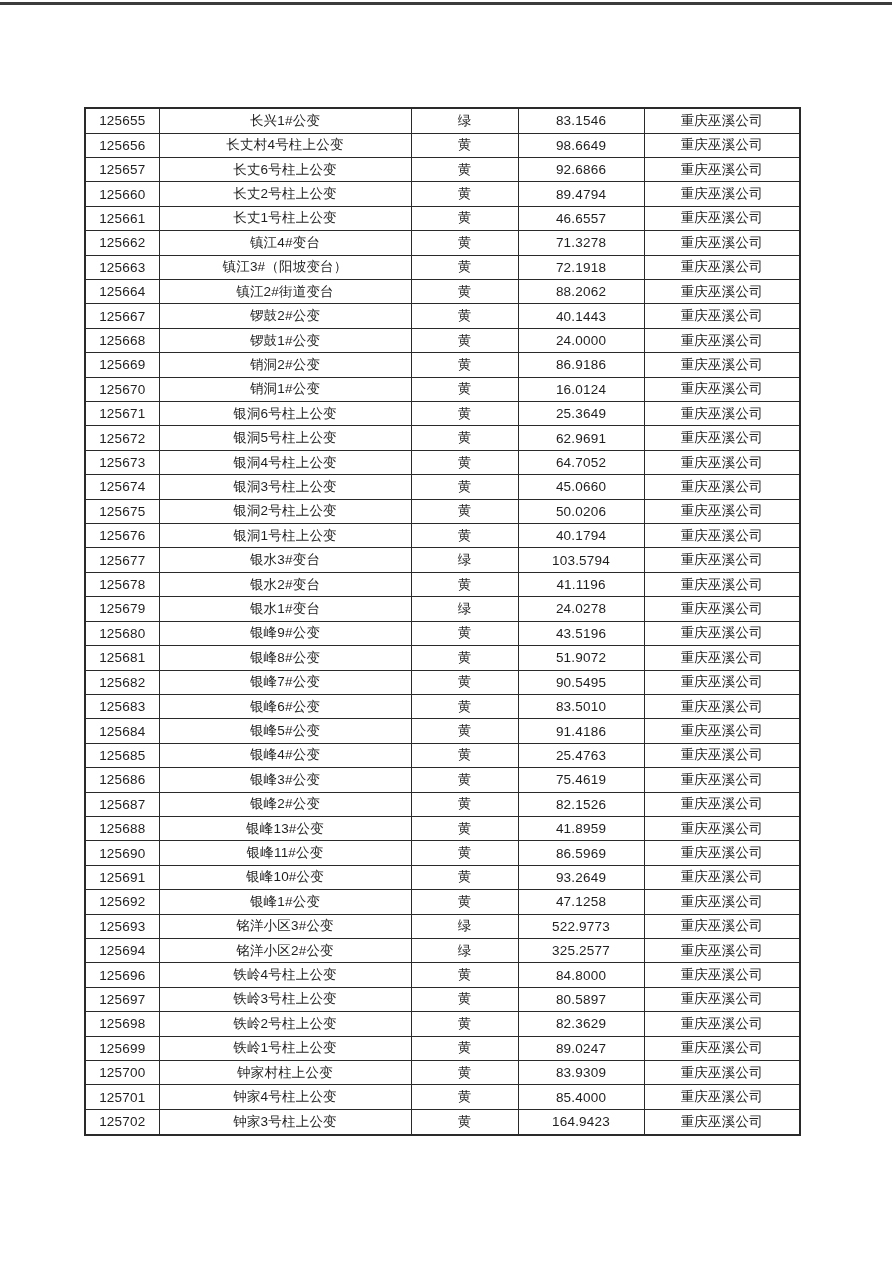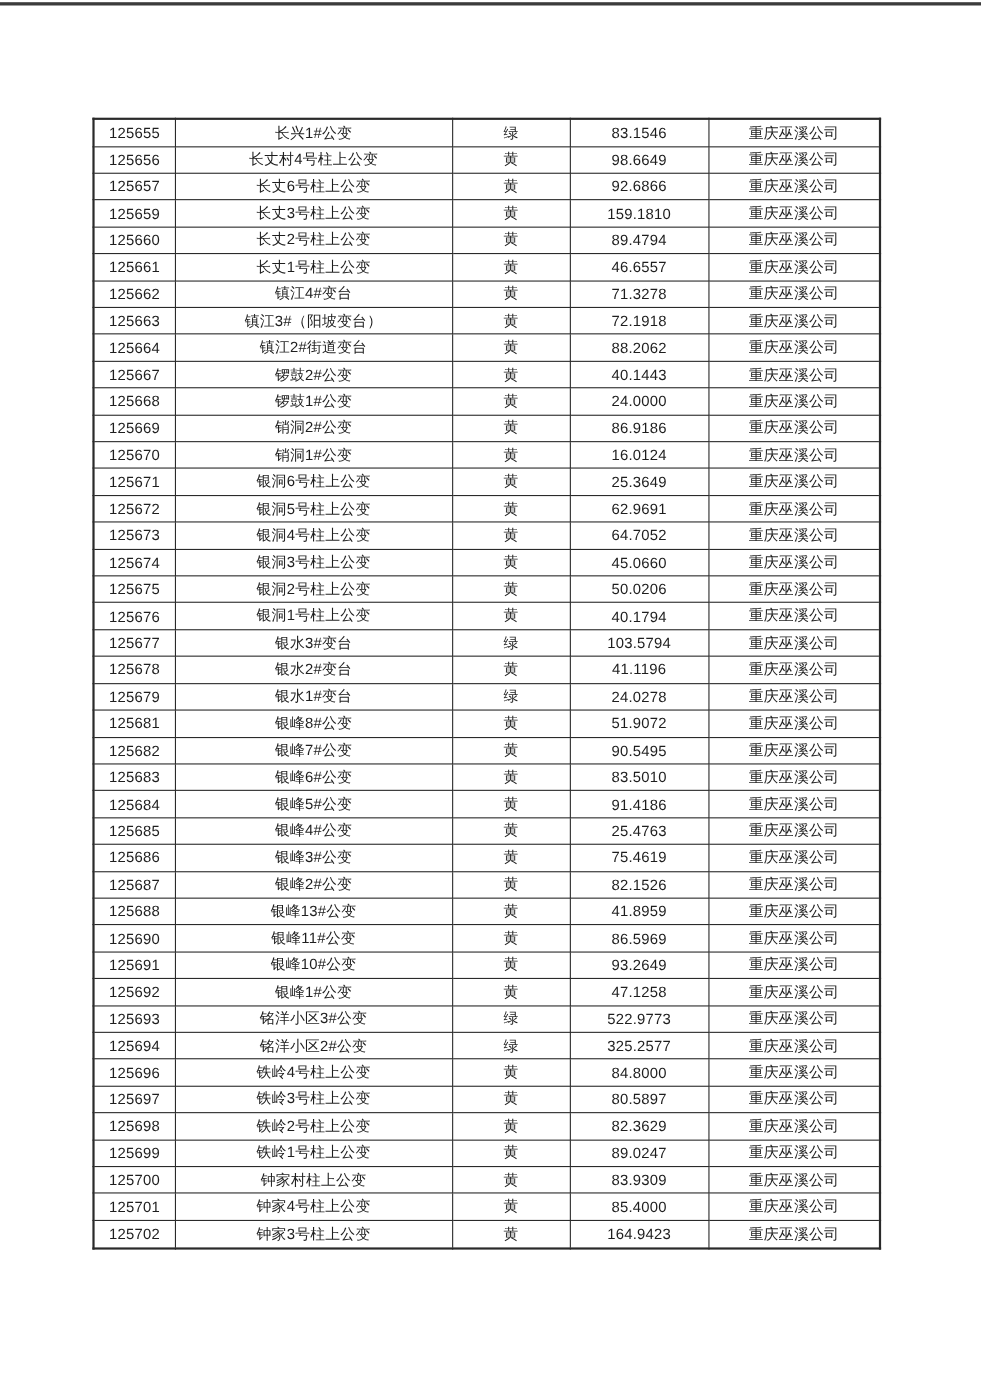--- a/index.html
+++ b/index.html
@@ -82,27 +82,20 @@
           <td>重庆巫溪公司</td>
         </tr>
         <tr>
           <td>125657</td>
           <td>长丈6号柱上公变</td>
           <td>黄</td>
           <td>92.6866</td>
           <td>重庆巫溪公司</td>
         </tr>
         <tr>
-          <td>125659</td>
-          <td>长丈3号柱上公变</td>
-          <td>黄</td>
-          <td>159.1810</td>
-          <td>重庆巫溪公司</td>
-        </tr>
-        <tr>
           <td>125660</td>
           <td>长丈2号柱上公变</td>
           <td>黄</td>
           <td>89.4794</td>
           <td>重庆巫溪公司</td>
         </tr>
         <tr>
           <td>125661</td>
           <td>长丈1号柱上公变</td>
           <td>黄</td>
@@ -212,20 +205,27 @@
           <td>银水2#变台</td>
           <td>黄</td>
           <td>41.1196</td>
           <td>重庆巫溪公司</td>
         </tr>
         <tr>
           <td>125679</td>
           <td>银水1#变台</td>
           <td>绿</td>
           <td>24.0278</td>
+          <td>重庆巫溪公司</td>
+        </tr>
+        <tr>
+          <td>125680</td>
+          <td>银峰9#公变</td>
+          <td>黄</td>
+          <td>43.5196</td>
           <td>重庆巫溪公司</td>
         </tr>
         <tr>
           <td>125681</td>
           <td>银峰8#公变</td>
           <td>黄</td>
           <td>51.9072</td>
           <td>重庆巫溪公司</td>
         </tr>
         <tr>

